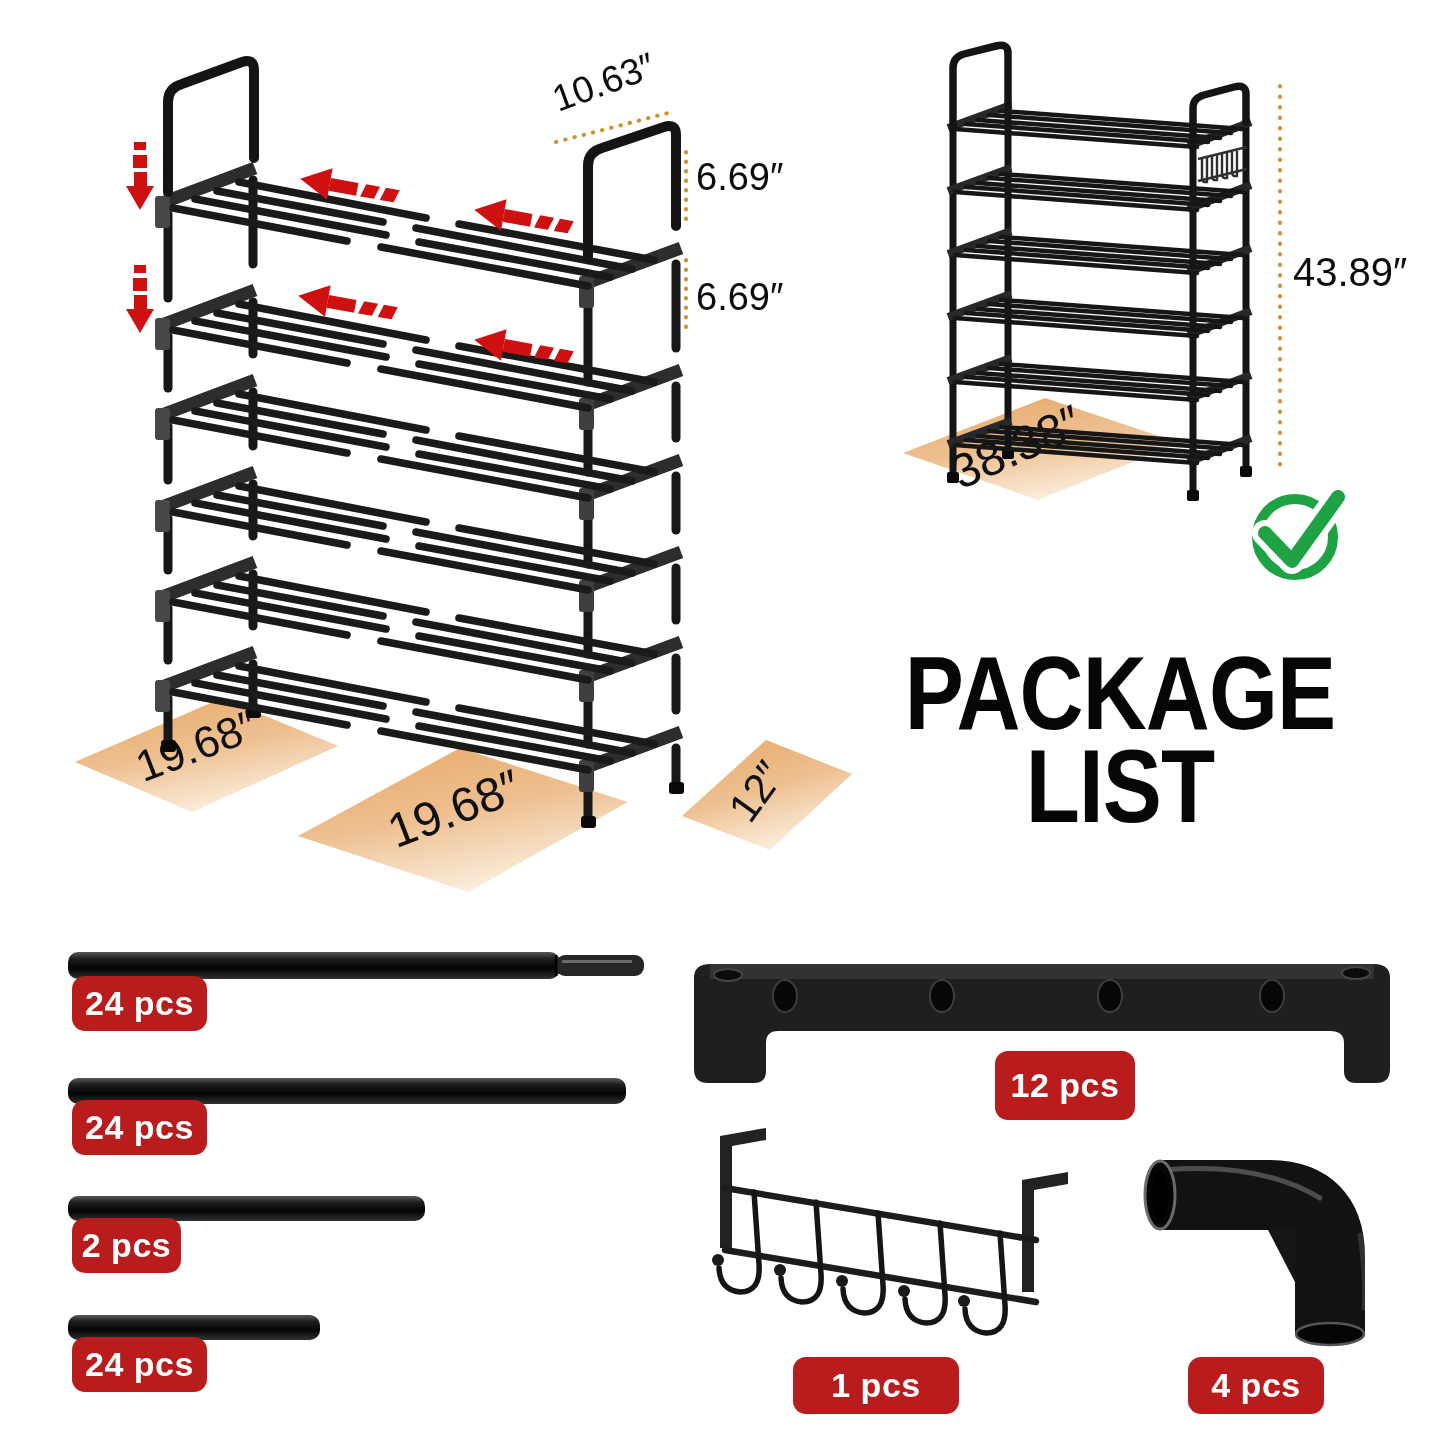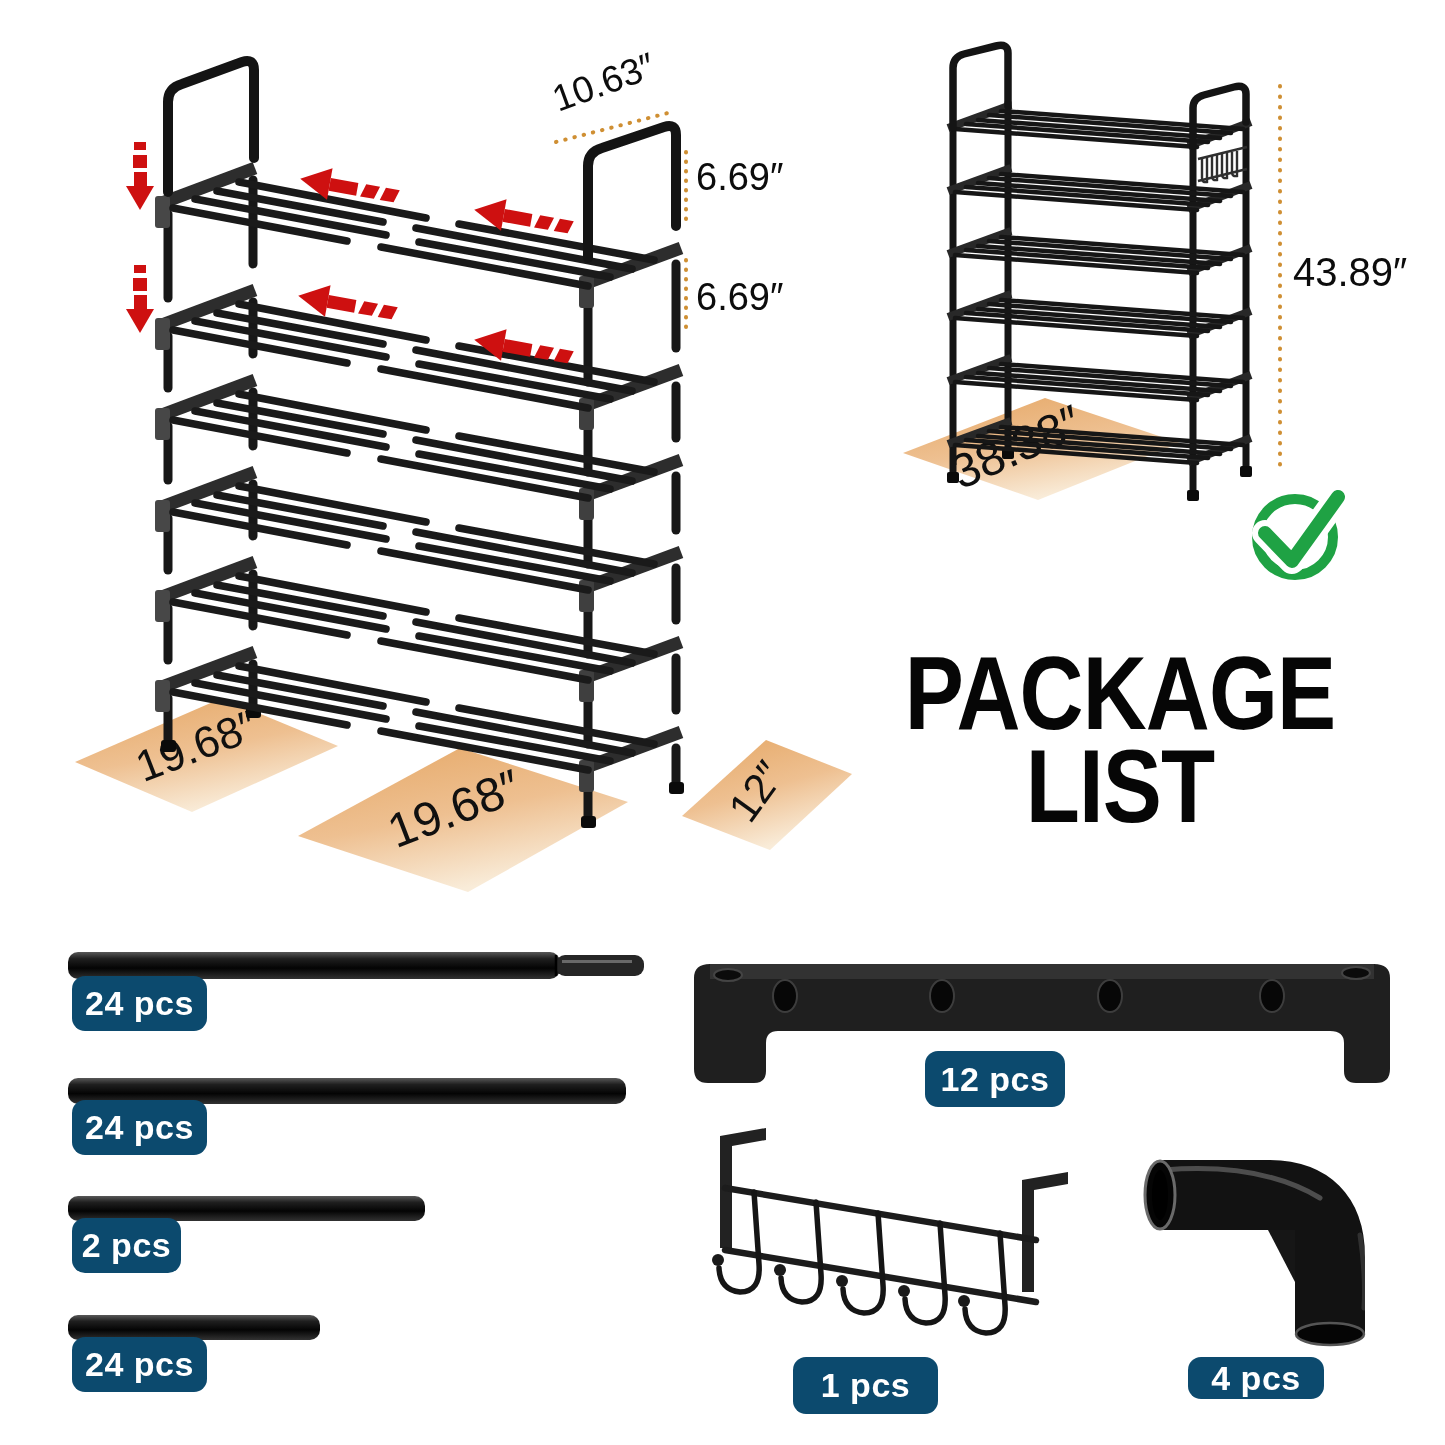--- a/index.html
+++ b/index.html
@@ -5,21 +5,21 @@
   html,body{margin:0;padding:0;background:#ffffff;}
   .stage{
     position:relative;width:1445px;height:1445px;background:#ffffff;
     font-family:"Liberation Sans",sans-serif;overflow:hidden;
   }
   .abs{position:absolute;}
   svg{display:block;overflow:visible;}
   .dim-label{fill:#0c0c0c;font-family:"Liberation Sans",sans-serif;}
   .floor-label{fill:#101010;font-family:"Liberation Sans",sans-serif;}
   .badge{
-    position:absolute;background:#0c4a6e;color:#ffffff;border-radius:13px;
+    position:absolute;background:#b91c1c;color:#ffffff;border-radius:13px;
     display:flex;align-items:center;justify-content:center;
     font-size:34px;font-weight:bold;letter-spacing:0.5px;
   }
   .heading{
     position:absolute;left:820px;top:648px;width:600px;text-align:center;
     color:#060606;font-weight:bold;font-size:103px;line-height:0.9;
     transform:scaleX(0.86);transform-origin:50% 0;letter-spacing:-1px;
     white-space:nowrap;
   }
   .heading div{display:block;}
@@ -283,17 +283,17 @@
     <path d="M240,95 Q246,135 244,168" fill="none" stroke="#ffffff" stroke-width="5" stroke-linecap="round" opacity="0.13"></path>
     <ellipse cx="40" cy="55" rx="15" ry="34" fill="#050505" stroke="#6a6a6a" stroke-width="3"></ellipse>
     <ellipse cx="40" cy="55" rx="8" ry="25" fill="#000000"></ellipse>
     <ellipse cx="210" cy="194" rx="34" ry="11" fill="#050505" stroke="#555555" stroke-width="2.5"></ellipse>
   </svg>
 
   <div class="badge" style="left:72px;top:976px;width:135px;height:55px">24 pcs</div>
   <div class="badge" style="left:72px;top:1100px;width:135px;height:55px">24 pcs</div>
   <div class="badge" style="left:72px;top:1218px;width:109px;height:55px">2 pcs</div>
   <div class="badge" style="left:72px;top:1337px;width:135px;height:55px">24 pcs</div>
-  <div class="badge" style="left:925px;top:1051px;width:140px;height:56px">12 pcs</div>
-  <div class="badge" style="left:793px;top:1357px;width:145px;height:57px">1 pcs</div>
-  <div class="badge" style="left:1188px;top:1357px;width:136px;height:42px">4 pcs</div>
+  <div class="badge" style="left:995px;top:1051px;width:140px;height:69px">12 pcs</div>
+  <div class="badge" style="left:793px;top:1357px;width:166px;height:57px">1 pcs</div>
+  <div class="badge" style="left:1188px;top:1357px;width:136px;height:57px">4 pcs</div>
 
 </div>
 
 </body></html>

